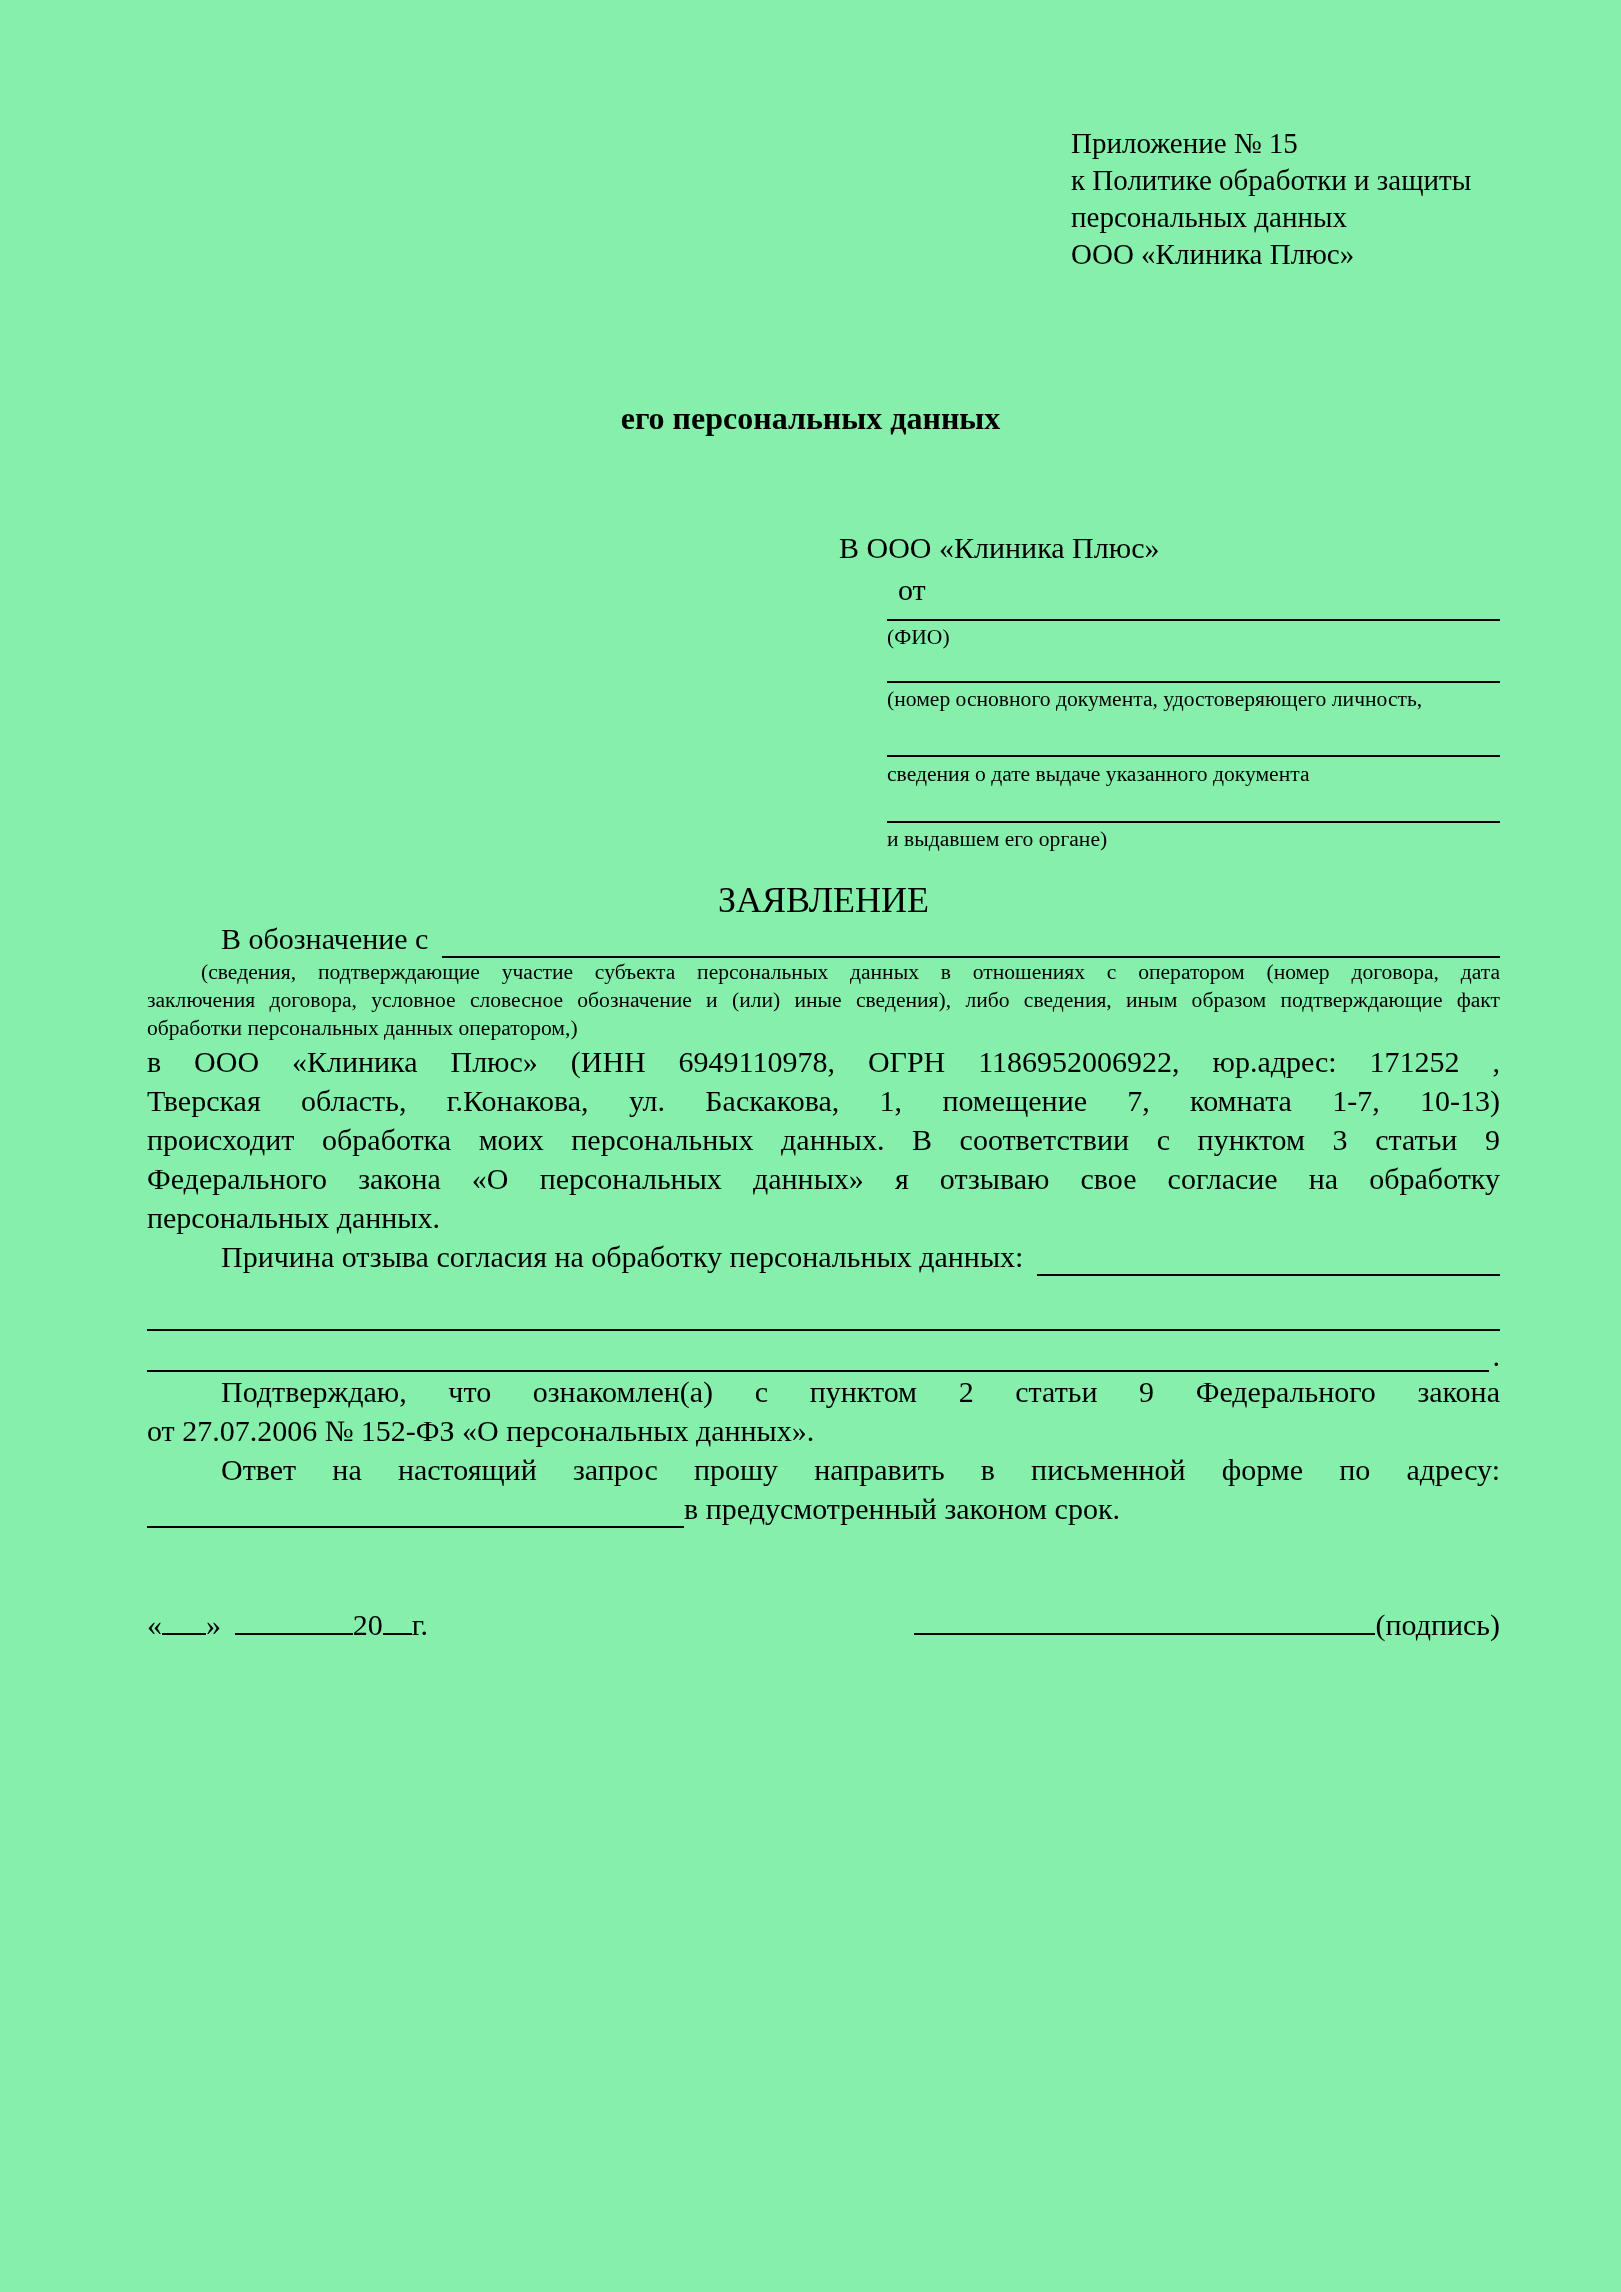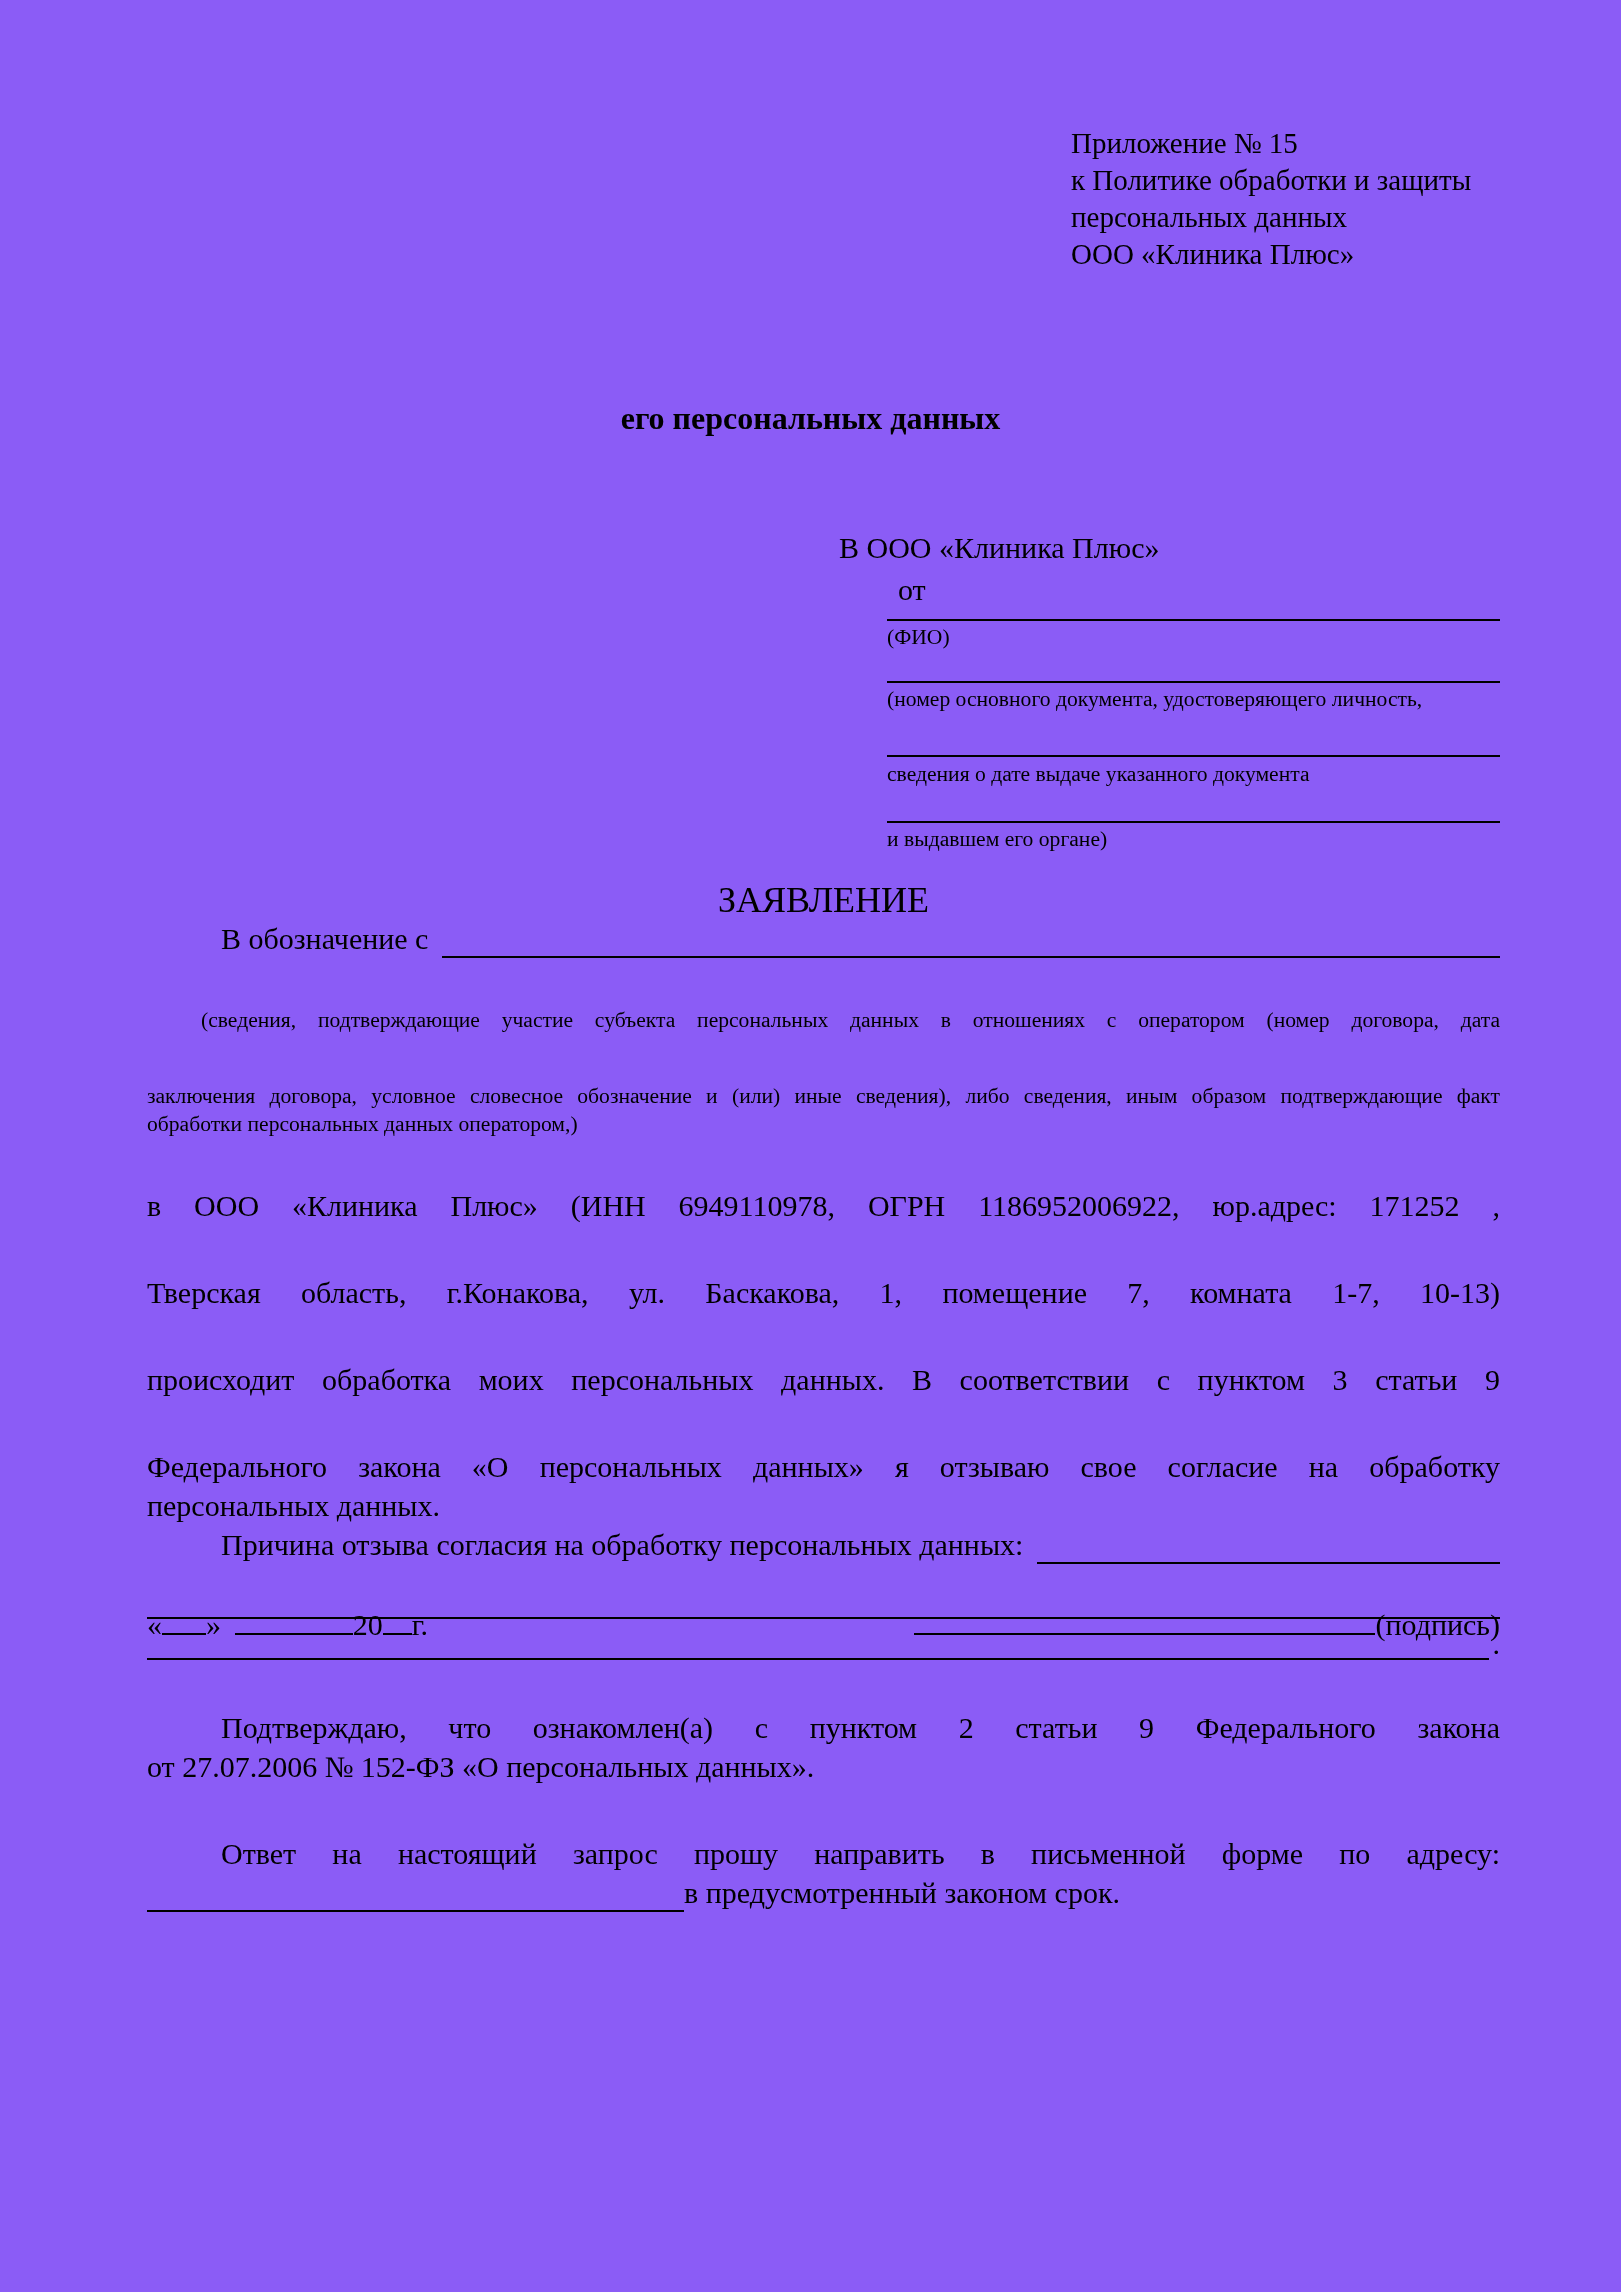--- a/index.html
+++ b/index.html
@@ -1,20 +1,20 @@
 <!DOCTYPE html>
 <html lang="ru"><head>
 <meta charset="utf-8">
 <style>
   html, body { margin: 0; padding: 0; background: #ffffff; }
   .page {
     position: relative;
     width: 1621px;
     height: 2293px;
-    background: #8b5cf6;
+    background: #86efac;
     color: #000000;
     font-family: "Liberation Serif", "DejaVu Serif", serif;
     font-size: 30px;
     overflow: hidden;
   }
   .abs { position: absolute; }
 
   
   .appendix { left: 1071px; top: 125px; line-height: 37px; font-size: 29px; }
 
@@ -36,21 +36,21 @@
     font-size: 21.6px; line-height: 25.5px;
   }
 
   
   .flow { left: 147px; top: 919px; width: 1353px; }
   .heading { text-align: center; font-size: 36px; line-height: 41px; }
   .row { display: flex; align-items: flex-end; line-height: 39px; }
   .indent { margin-left: 74px; }
   .fill-blank { flex: 1 1 auto; border-bottom: 2.9px solid #000; height: 33px; }
   .fine { font-size: 21.6px; line-height: 28px; }
-  .jline { text-align: justify; text-align-last: justify; line-height: 39px; margin-top: 48px; }
+  .jline { text-align: justify; text-align-last: justify; line-height: 39px; }
   .pline { text-align: left; line-height: 39px; }
   .fine.jline { line-height: 28px; }
   .blank-row { border-bottom: 2.9px solid #000; height: 39px; }
   .blank-row-flex { display: flex; align-items: flex-end; height: 41px; }
   .blank-row-flex .bar { flex: 1 1 auto; border-bottom: 2.9px solid #000; height: 39px; }
   .blank-row-flex .dot { padding-left: 3.9px; line-height: 33px; }
   .reply-row { display: flex; align-items: flex-end; line-height: 39px; }
   .reply-blank { width: 537px; border-bottom: 2.9px solid #000; height: 33px; }
 
   

